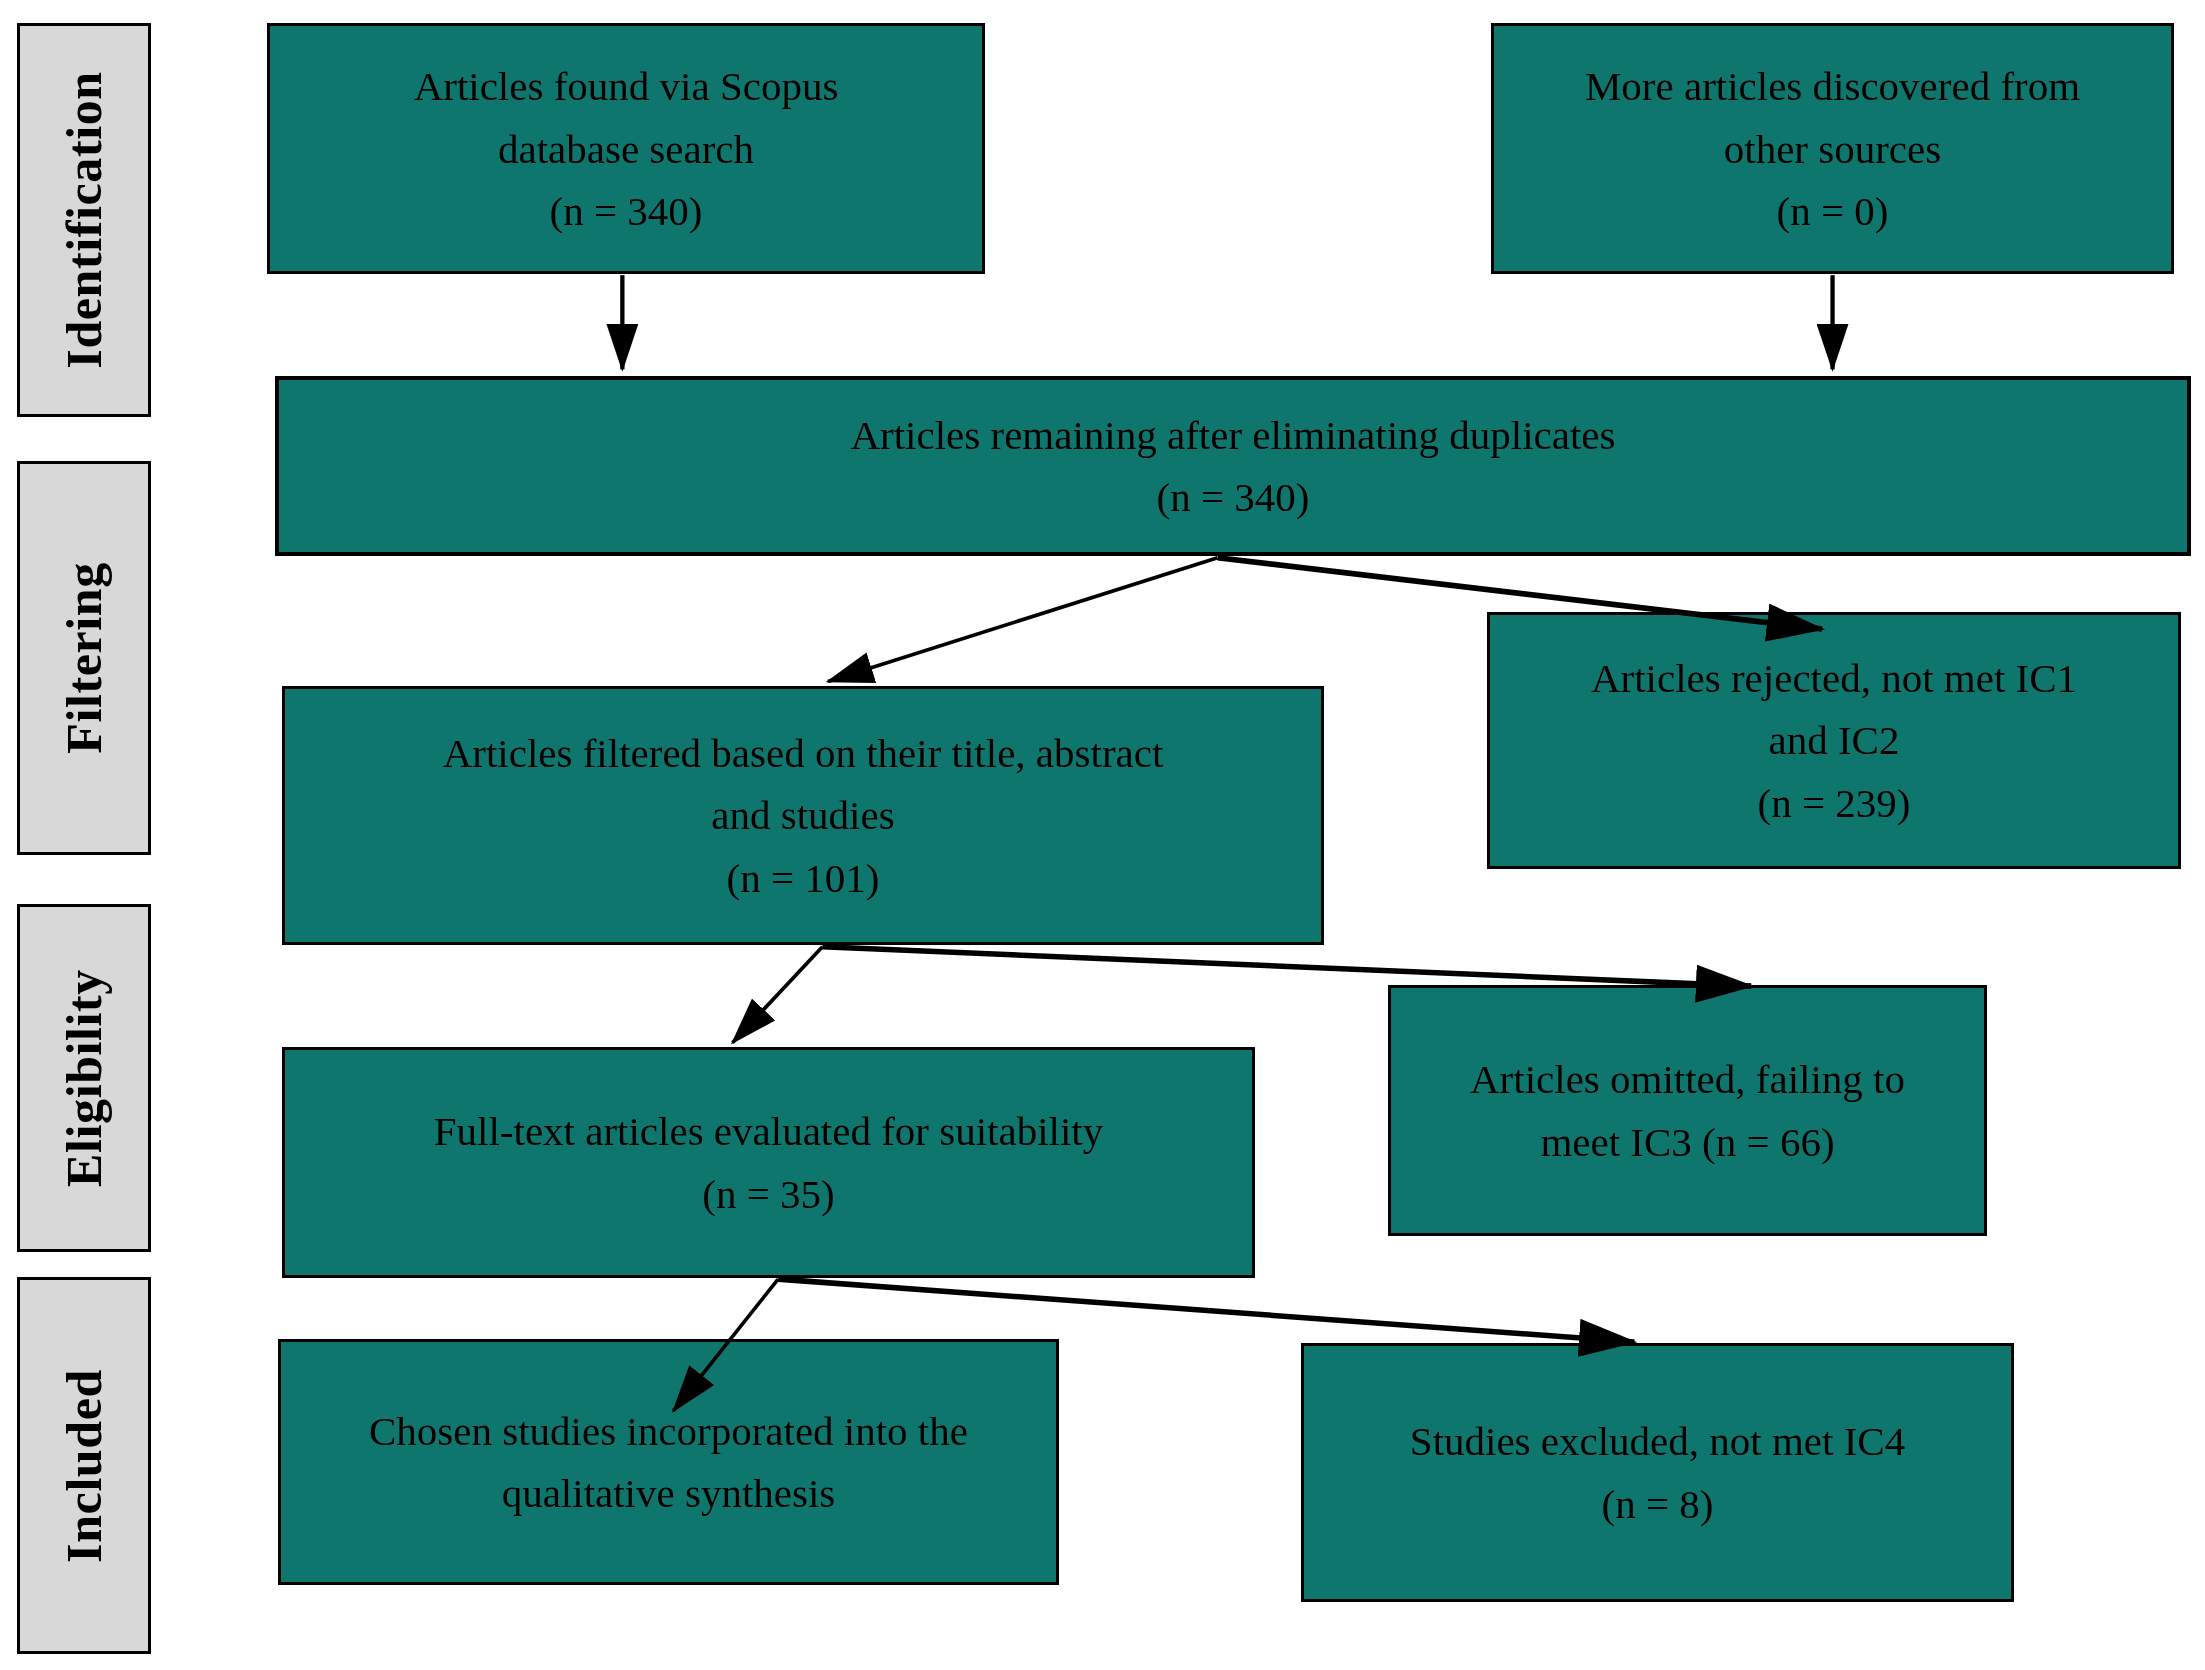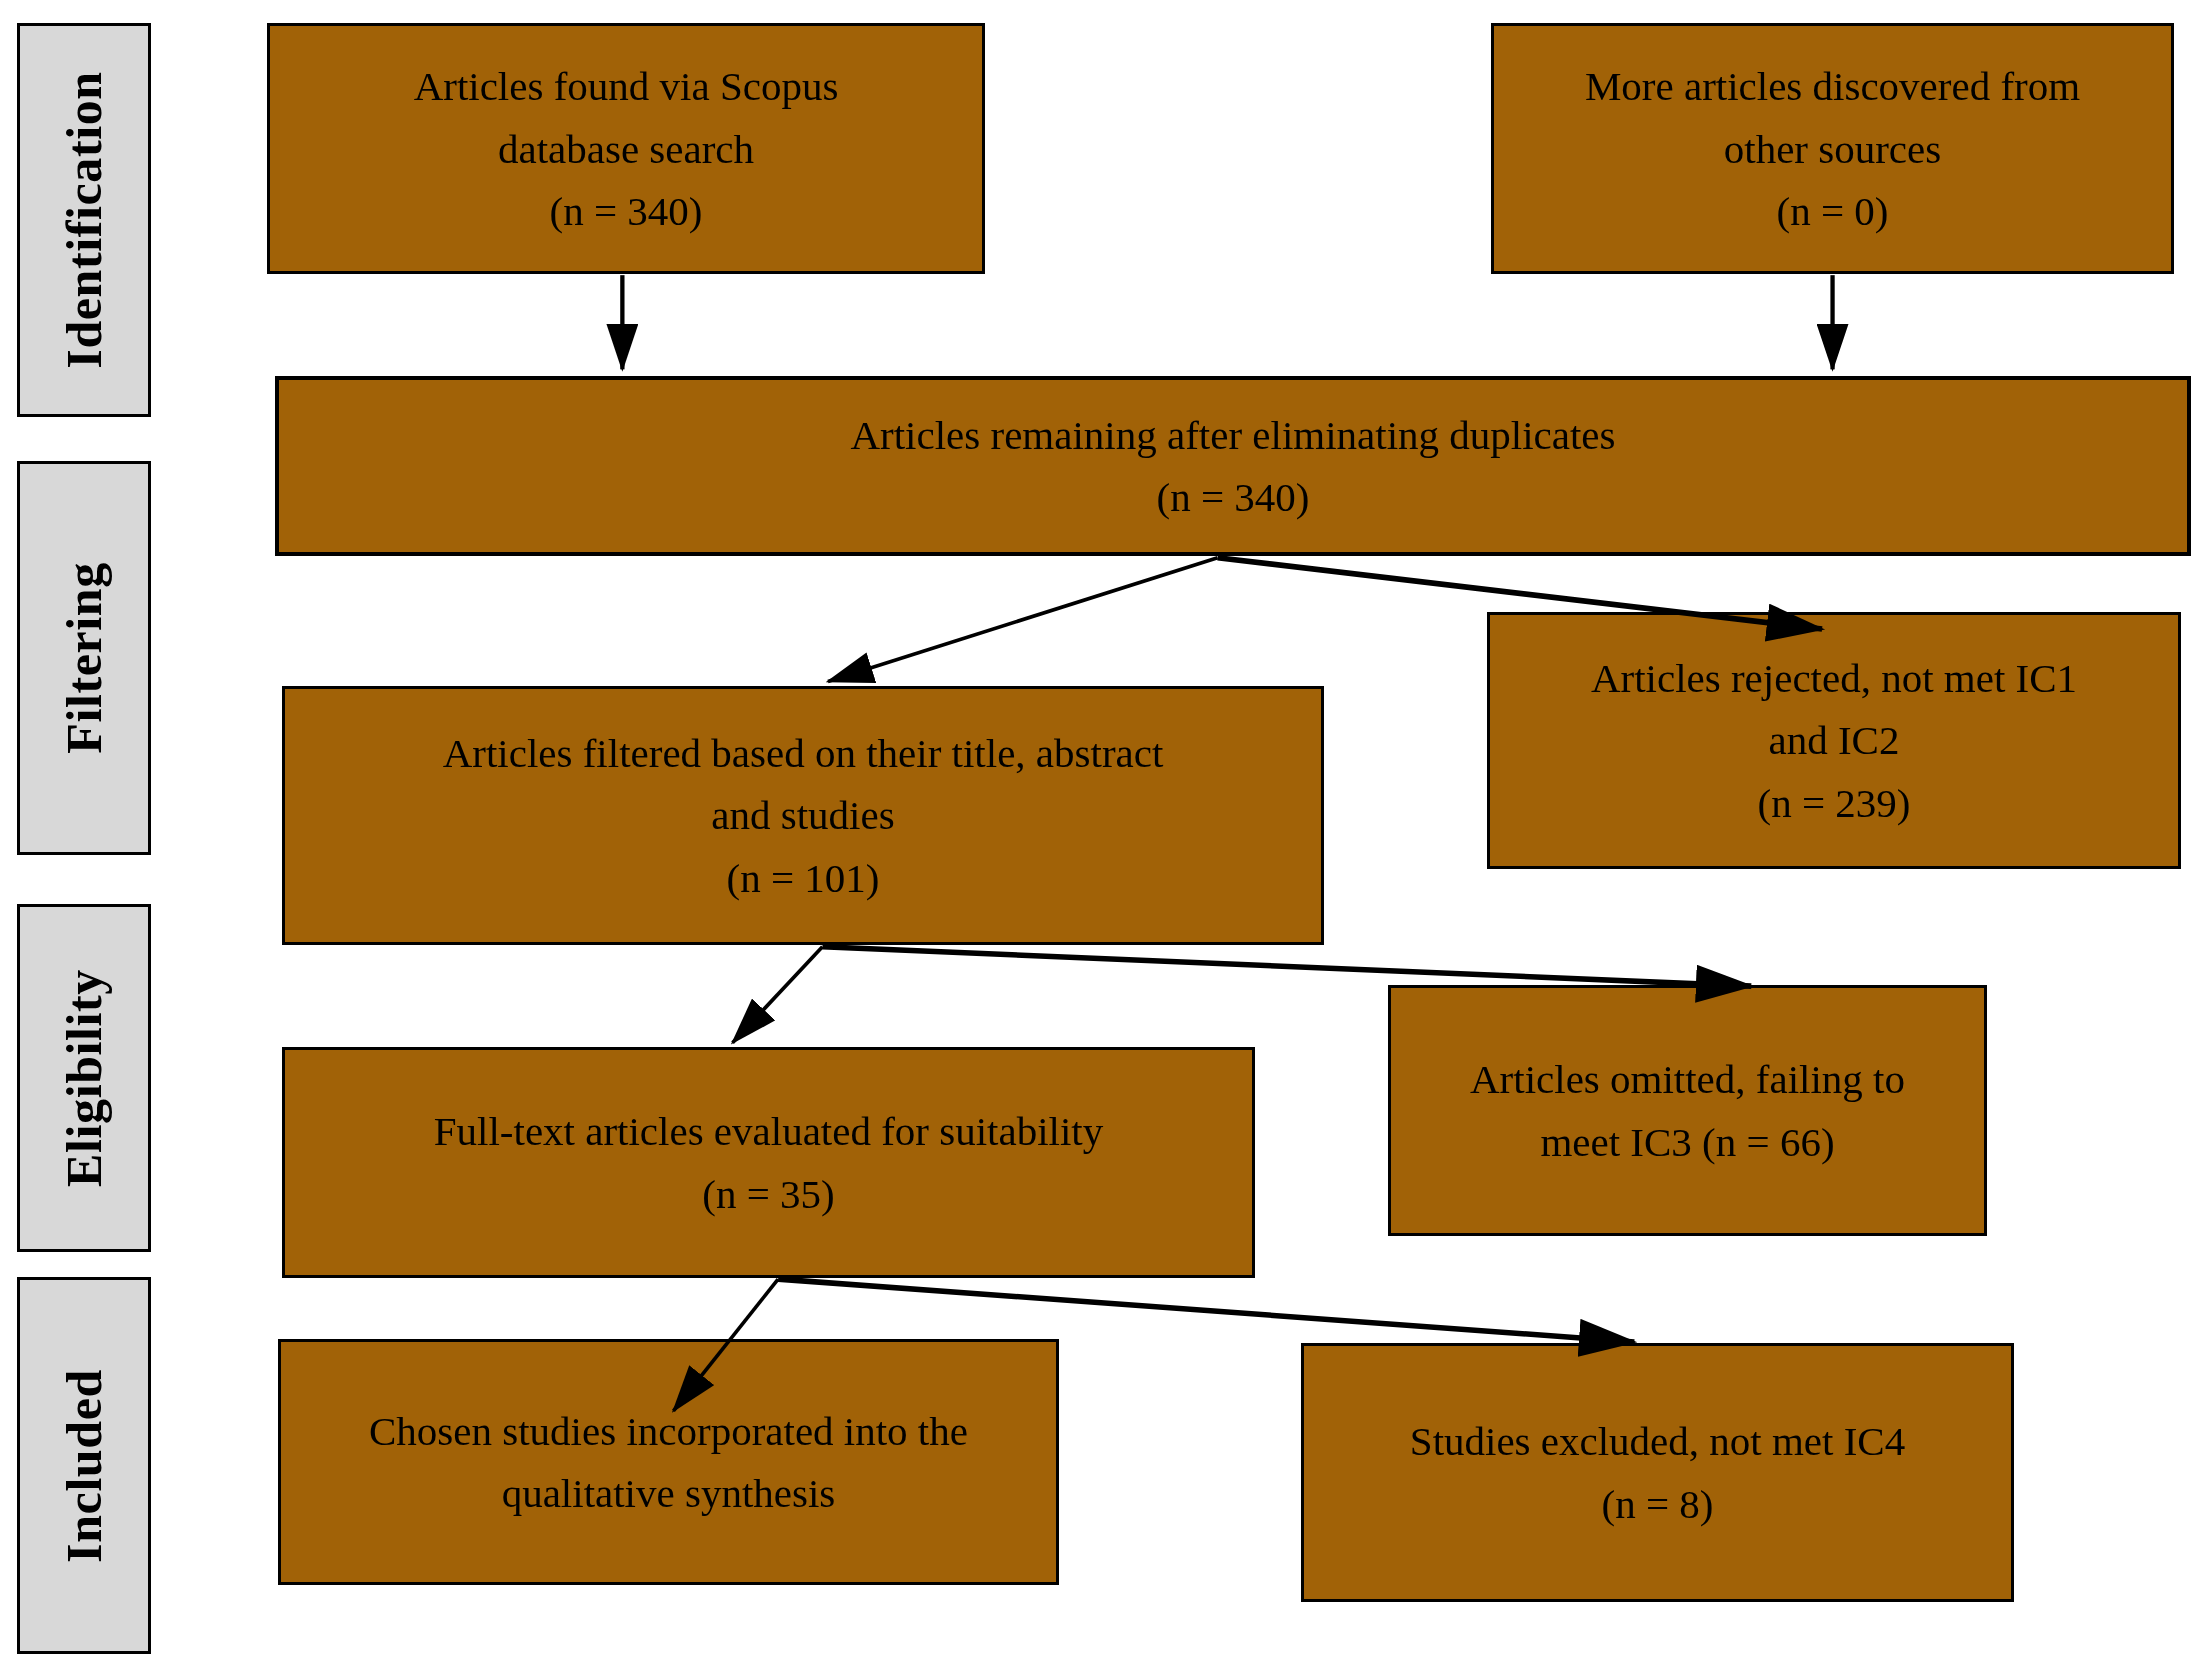--- a/index.html
+++ b/index.html
@@ -29,21 +29,21 @@
   }
   .stage-label {
     transform: rotate(-90deg);
     white-space: nowrap;
     font-weight: bold;
     font-size: 50px;
     letter-spacing: 0.6px;
   }
   .box {
     position: absolute;
-    background: #a16207;
+    background: #0f766e;
     border: 3.1px solid #000000;
     box-sizing: border-box;
     display: flex;
     align-items: center;
     justify-content: center;
     text-align: center;
   }
   .box-wide {
     border-width: 4.9px;
     font-family: Liberation Serif, serif;

